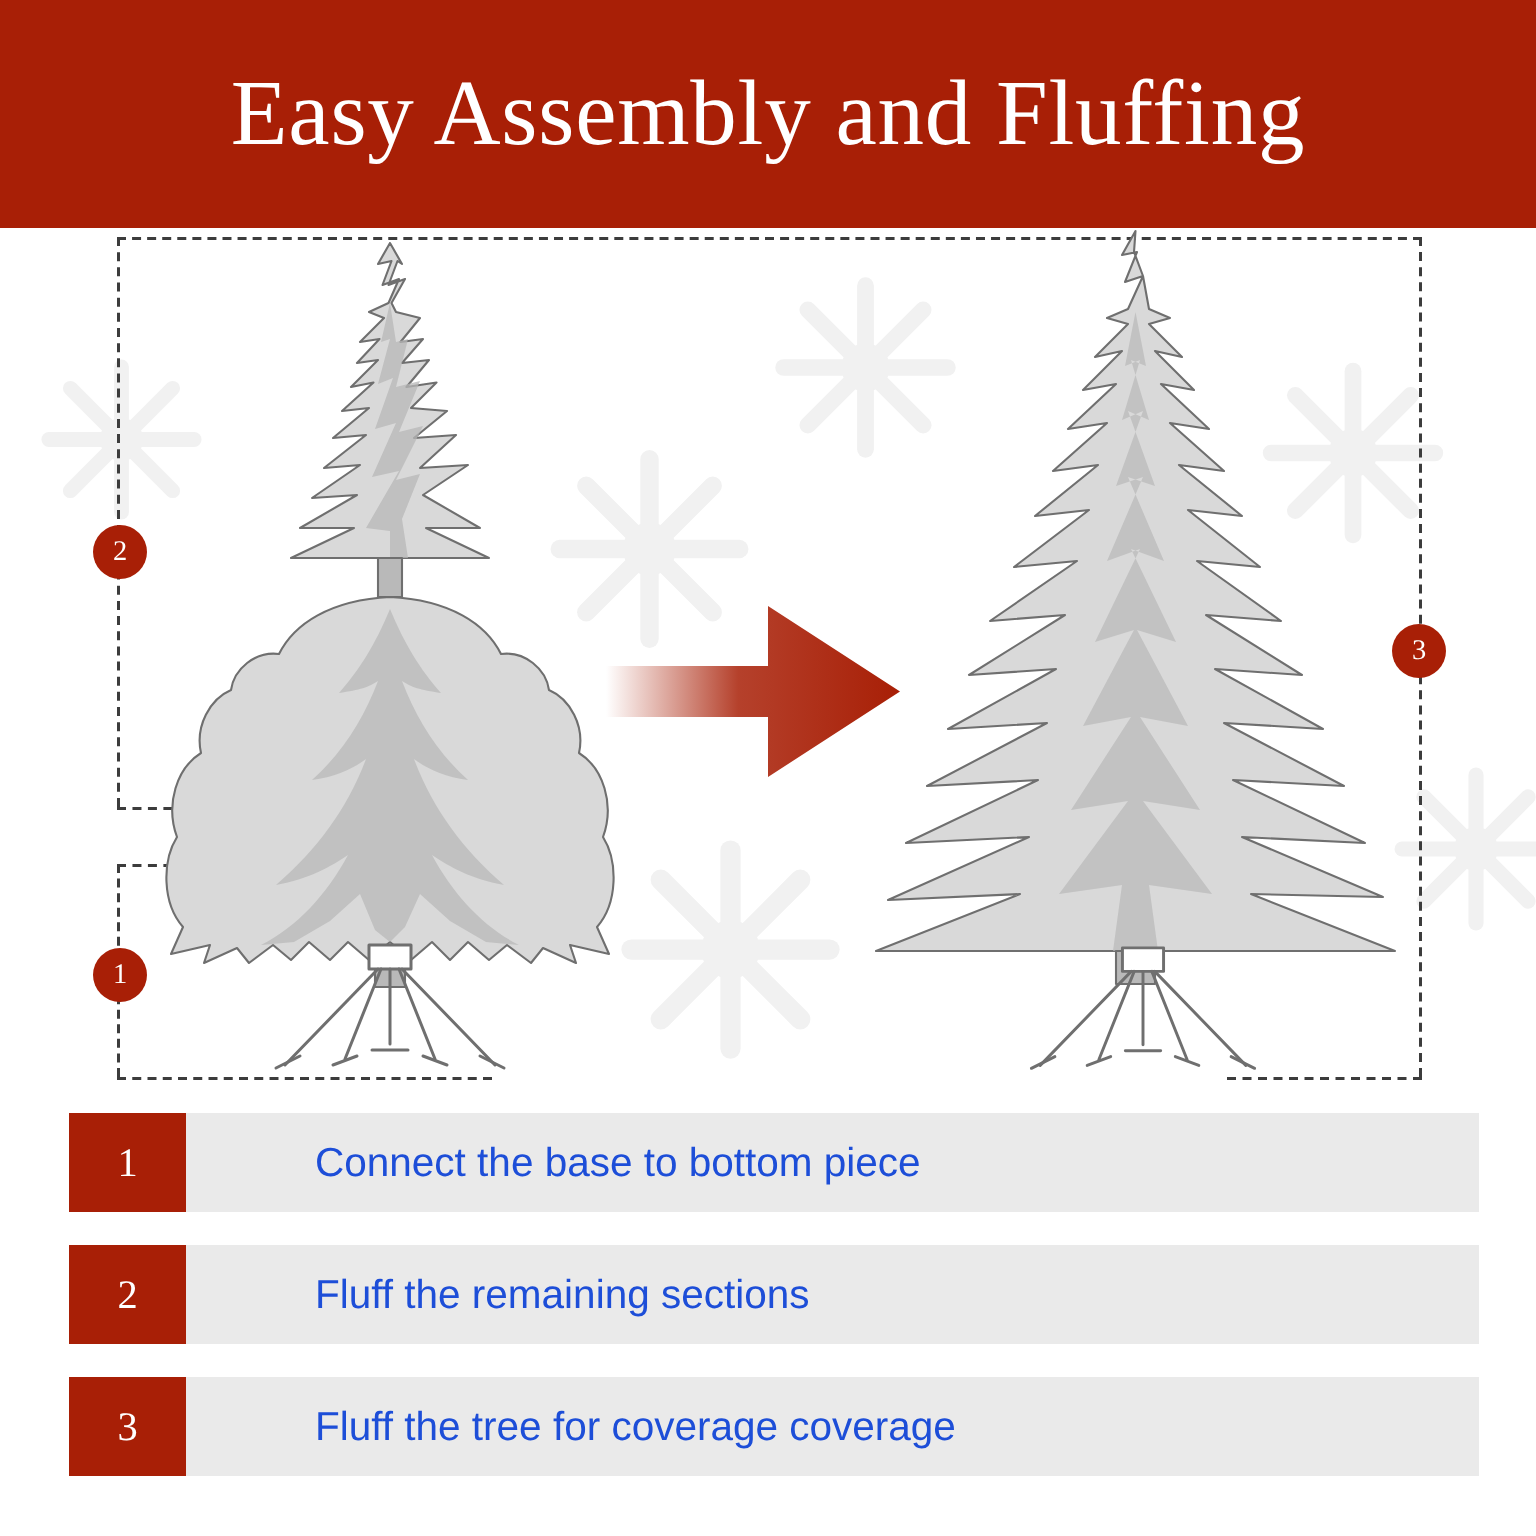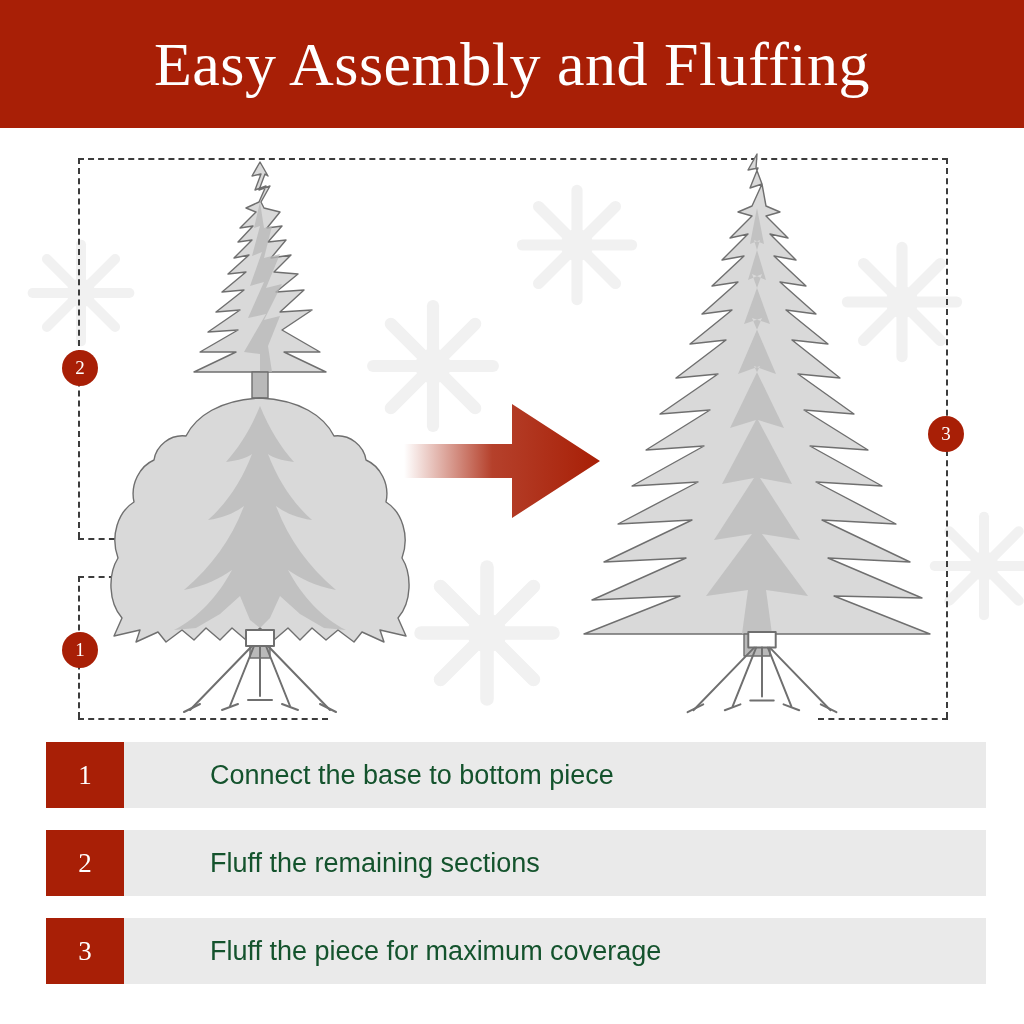--- a/index.html
+++ b/index.html
@@ -5,21 +5,21 @@
   html,body{margin:0;padding:0;}
   body{
     width:1024px;height:1024px;
     background:#ffffff;
     font-family:"Liberation Sans", sans-serif;
     overflow:hidden;
     position:relative;
   }
   
   .header{
-    position:absolute;left:0;top:0;width:1024px;height:128px;
+    position:absolute;left:0;top:0;width:1024px;height:152px;
     background:#a81f06;
     display:flex;align-items:center;justify-content:center;
   }
   .header-title{
     font-family:"Liberation Serif", serif;
     color:#ffffff;
     font-size:62px;
     letter-spacing:0.5px;
     font-weight:400;
     white-space:nowrap;
@@ -44,21 +44,21 @@
   .steps{position:absolute;left:46px;top:742px;width:940px;}
   .step-row{display:flex;align-items:stretch;margin-bottom:22px;height:66px;}
   .step-num{
     width:78px;background:#a81f06;color:#fff;
     display:flex;align-items:center;justify-content:center;
     font-size:27px;font-family:"Liberation Serif", serif;
   }
   .step-body{
     flex:1;background:#eaeaea;display:flex;align-items:center;
     padding-left:86px;box-sizing:border-box;
-    color:#14532d;font-size:27px;
+    color:#1d4ed8;font-size:27px;
   }
   .tree-svg{position:absolute;}
 </style>
 </head>
 <body>
 
 <div class="header">
   <div class="header-title">Easy Assembly and Fluffing</div>
 </div>
 
@@ -233,16 +233,16 @@
     <div class="step-num">
       <span>2</span>
     </div>
     <div class="step-body">Fluff the remaining sections</div>
   </div>
 
   <div class="step-row">
     <div class="step-num">
       <span>3</span>
     </div>
-    <div class="step-body">Fluff the piece for maximum coverage</div>
+    <div class="step-body">Fluff the tree for coverage coverage</div>
   </div>
 
 </div>
 
 </body></html>

